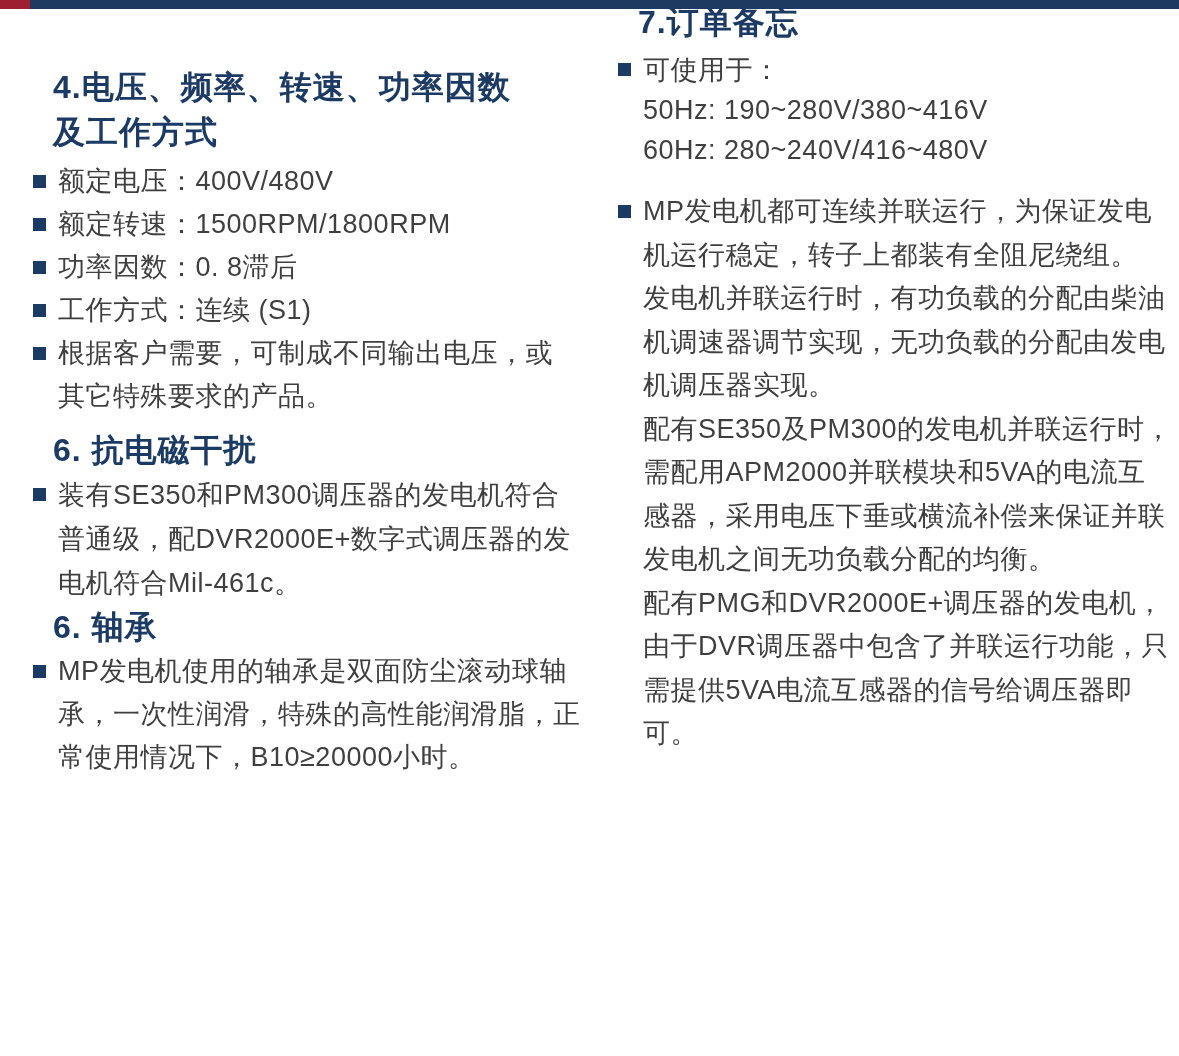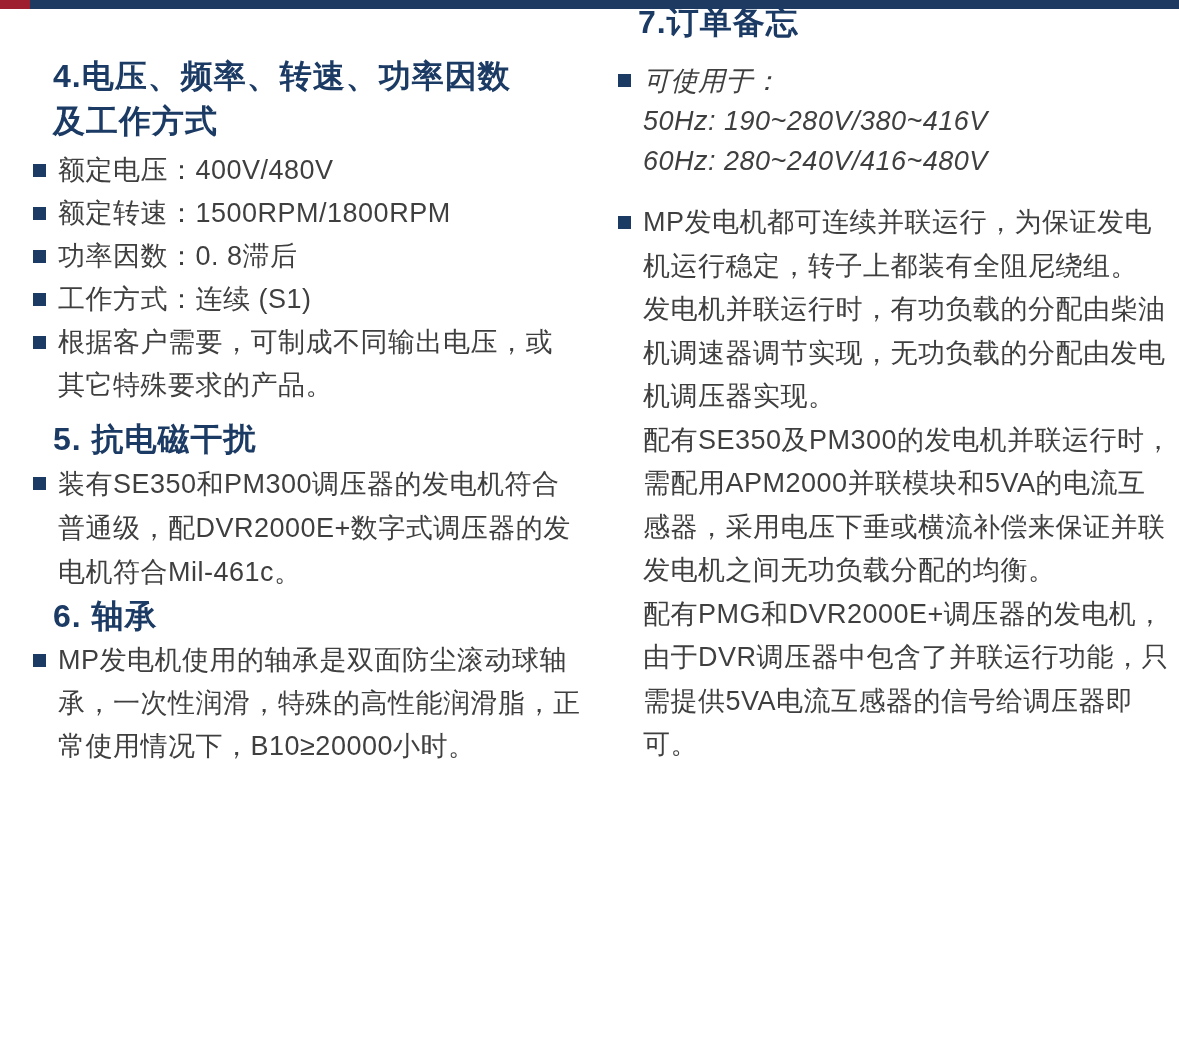--- a/index.html
+++ b/index.html
@@ -44,27 +44,27 @@
   .txt{
     white-space:pre-line;
     font-size:27px;
     letter-spacing:0.5px;
     color:var(--body-text,#3f3f3f);
   }
   
   .s3 .items{margin-top:6px;}
   .s3 .txt{line-height:45px;}
   .s3 .sq{margin-top:16px;}
-  .s4{margin-top:2px;}
+  .s4{margin-top:13px;}
   .s4 .items{margin-top:5px;}
   .s4 .txt{line-height:43px;}
   .s5{margin-top:10px;}
   .s5 .txt{line-height:44px;}
   .s6 .txt{line-height:43px;}
-  .s7 .items{margin-top:16px;font-style:italic;}
+  .s7 .items{margin-top:5px;}
   .s7 .txt{line-height:40px;}
   .s7 .sq{margin-top:13px;}
   .s8{margin-top:10px;}
   .s8 .items{margin-top:20px;}
   .s8 .txt{line-height:43.5px;}
 </style>
 </head>
 <body>
 
 <div class="page">
@@ -98,21 +98,21 @@
         </div>
         <div class="item">
           <span class="sq"></span>
           <span class="txt">根据客户需要，可制成不同输出电压，或
 其它特殊要求的产品。</span>
         </div>
       </div>
     </section>
 
     <section class="s5">
-      <h2 class="sec-title">5. 抗电磁干扰</h2>
+      <h2 class="sec-title">6. 抗电磁干扰</h2>
       <div class="items">
         <div class="item">
           <span class="sq"></span>
           <span class="txt">装有SE350和PM300调压器的发电机符合
 普通级，配DVR2000E+数字式调压器的发
 电机符合Mil-461c。</span>
         </div>
       </div>
     </section>
 

